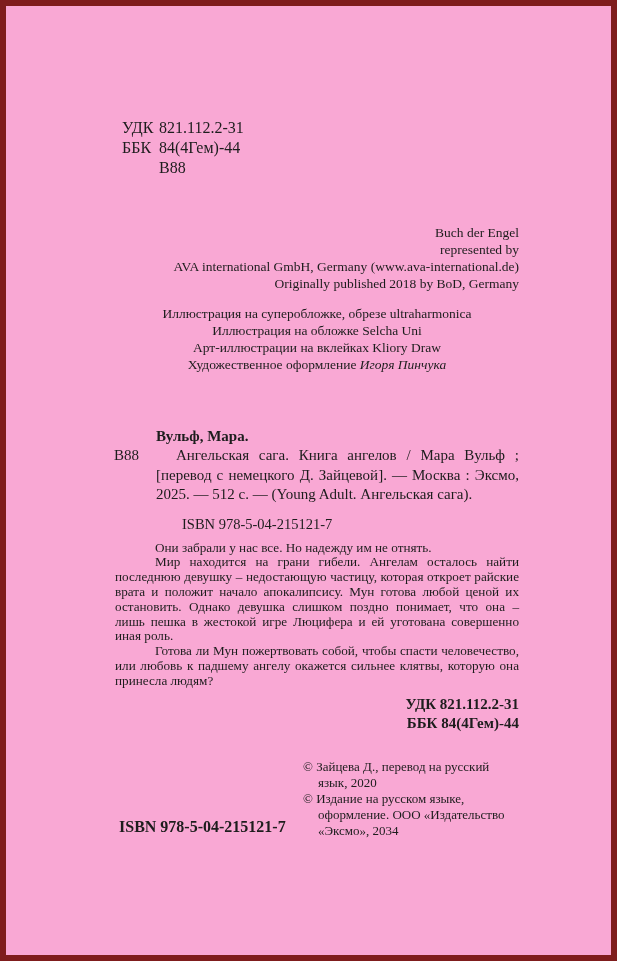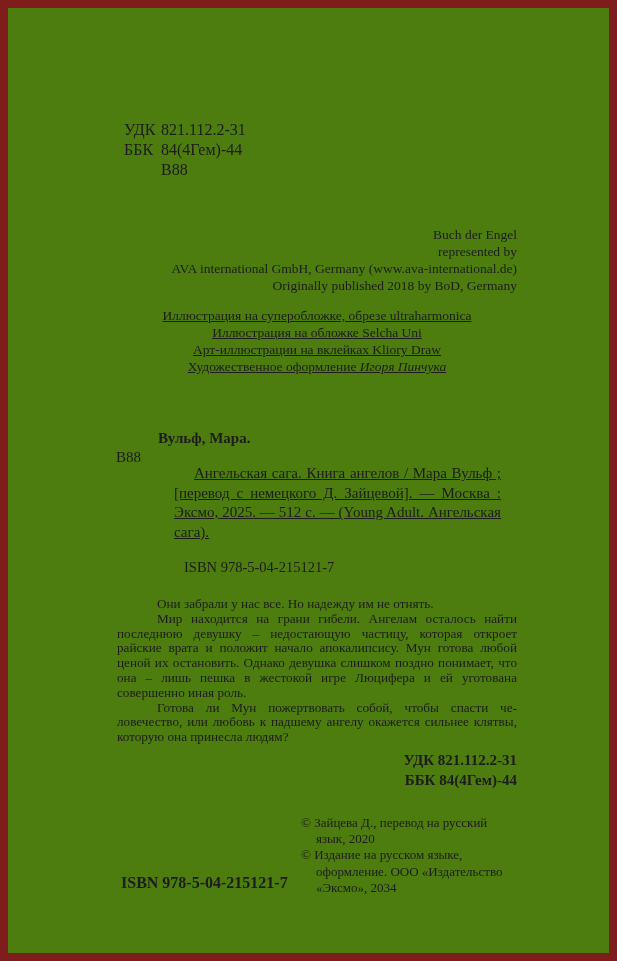--- a/index.html
+++ b/index.html
@@ -1,50 +1,50 @@
 <!DOCTYPE html>
 <html lang="ru"><head>
 <meta charset="utf-8">
 <title>Book imprint page</title>
 <style>
   html,body { margin:0; padding:0; background:#e8e8e8; }
   .sheet {
     position:relative;
     width:617px; height:961px;
     box-sizing:border-box;
-    background:#4d7c0f;
-    border:8px solid #7f1d1d;
+    background:#f9a8d4;
+    border:6px solid #7f1d1d;
     font-family:"Liberation Serif","DejaVu Serif",serif;
     color:#1d1d1d;
     overflow:hidden;
   }
   .content { padding:112px 92px 0 109px; }
 
   
   .codes { font-size:16px; line-height:20px; margin-left:7px; }
   .codes .lbl { display:inline-block; width:37px; }
   .codes .sign { margin-left:37px; }
 
   
   .orig { margin-top:46px; text-align:right; font-size:13.5px; line-height:17px; }
 
   
-  .credits { margin-top:13px; text-align:center; font-size:13.5px; line-height:17px;text-decoration:underline; }
+  .credits { margin-top:13px; text-align:center; font-size:13.5px; line-height:17px; }
   .credits .ital { font-style:italic; }
 
   
   .catalog { position:relative; margin-top:54px; margin-left:41px; font-size:15px; line-height:19.4px; }
   .catalog .author { font-weight:bold; }
   .catalog .sign { position:absolute; left:-42px; top:19.4px; }
-  .catalog .entry { margin:16px; text-align:justify; text-indent:20px;text-decoration:underline; }
+  .catalog .entry { margin:0; text-align:justify; text-indent:20px; }
 
   .isbn-catalog { margin-top:10px; margin-left:67px; font-size:14.5px; line-height:18px; }
 
   
-  .annotation { margin-top:21px; font-size:13.2px; line-height:14.8px; text-align:justify; }
+  .annotation { margin-top:8px; font-size:13.2px; line-height:14.8px; text-align:justify; }
   .annotation p { margin:0; text-indent:40px; }
 
   
   .footer-codes { margin-top:6px; text-align:right; font-weight:bold; font-size:15px; line-height:19.5px; }
 
   
   .footer { margin-top:25px; display:flex; align-items:flex-start; }
   .footer .isbn { font-weight:bold; font-size:16px; line-height:19px; margin-left:4px; margin-top:58px; white-space:nowrap; }
   .footer .copy { margin-left:auto; width:216px; font-weight:normal; font-size:13px; line-height:16.2px; }
   .copy-item { padding-left:15px; text-indent:-15px; margin:0; }

